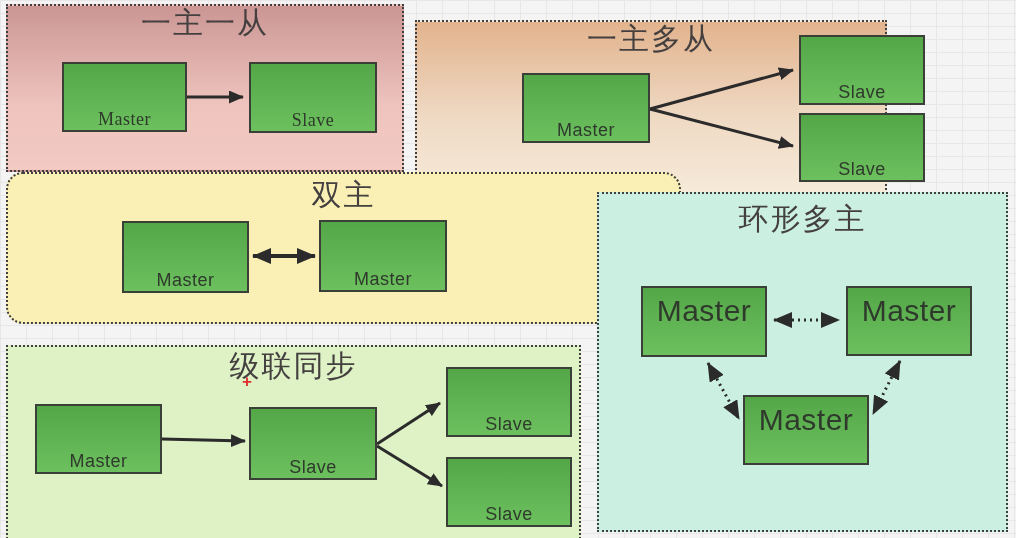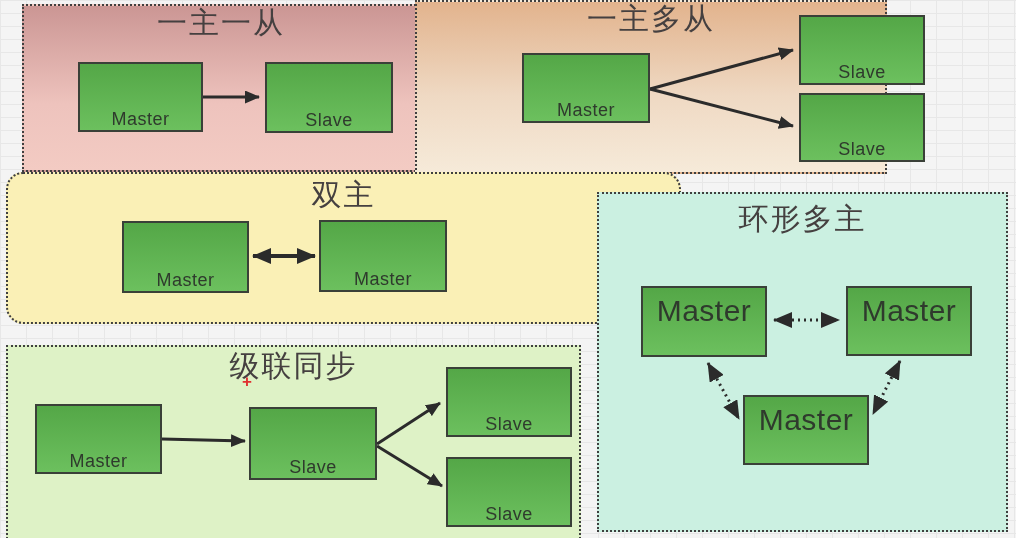--- a/index.html
+++ b/index.html
@@ -25,25 +25,26 @@
   .panel h2{
     margin:0;padding:0;
     text-align:center;
     font-size:30px;
     font-weight:500;
     color:#454040;
     line-height:1.15;
     letter-spacing:2px;
   }
   .panel-pink{
-    left:22px;top:4px;width:398px;height:168px;
+    left:6px;top:4px;width:398px;height:168px;
     background:linear-gradient(180deg,#cb9694 0%,#eec3bd 60%,#f3cbc3 100%);
+    font-family:Liberation Serif, serif;
   }
   .panel-orange{
-    left:415px;top:0;width:472px;height:174px;
+    left:415px;top:20px;width:472px;height:174px;
     background:linear-gradient(180deg,#e2b38d 0%,#efd9c3 55%,#f6ead9 100%);
   }
   .panel-yellow{
     left:6px;top:172px;width:675px;height:152px;
     background:#faf0b6;
     border-radius:17px;
   }
   .panel-green{
     left:6px;top:345px;width:575px;height:226px;
     background:#def2c6;

